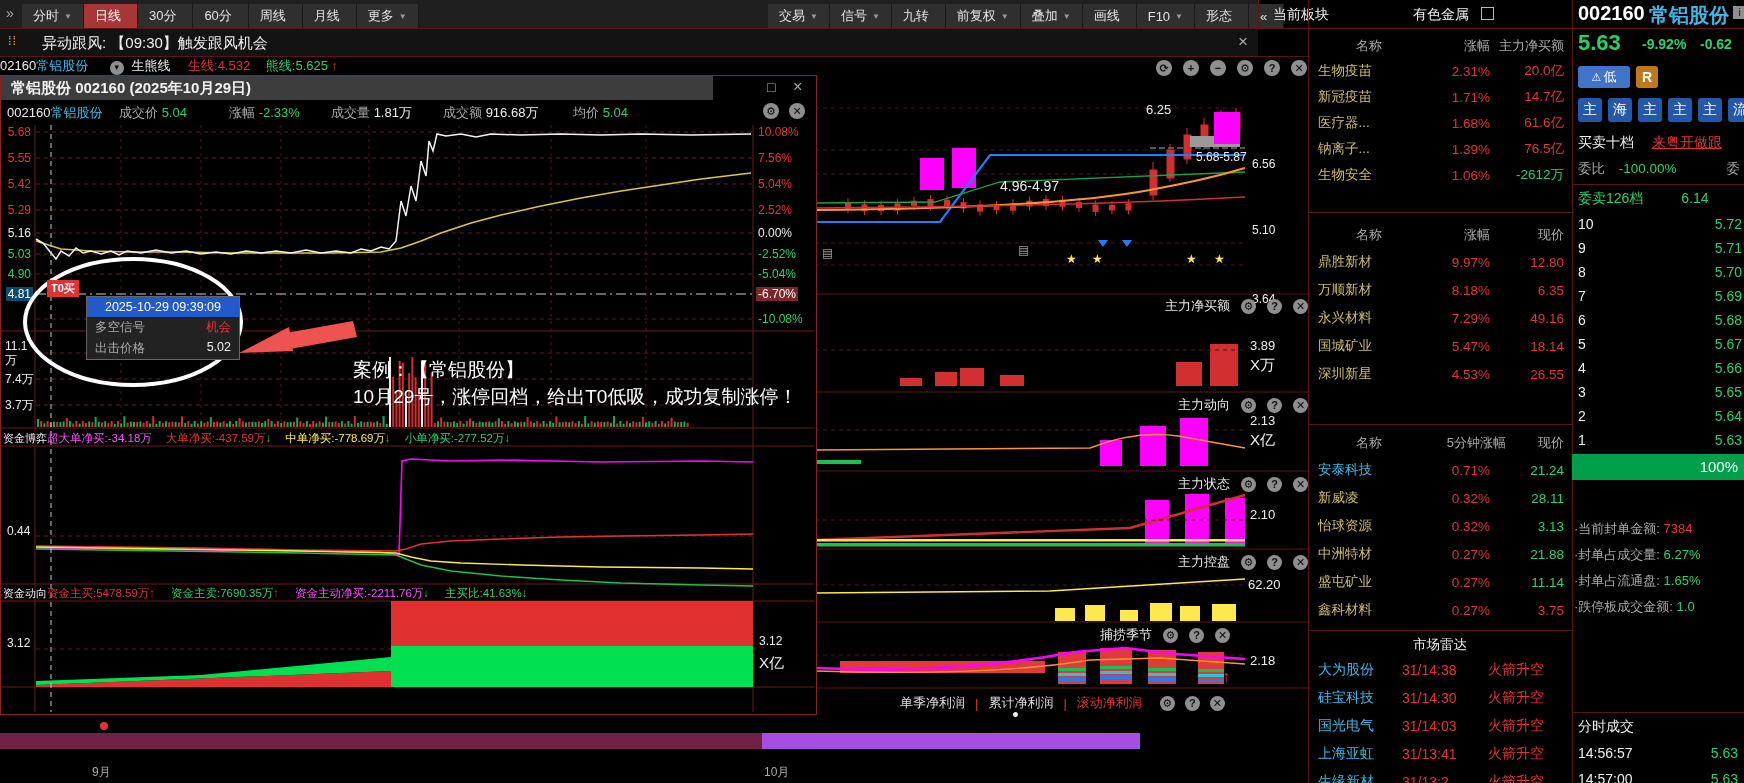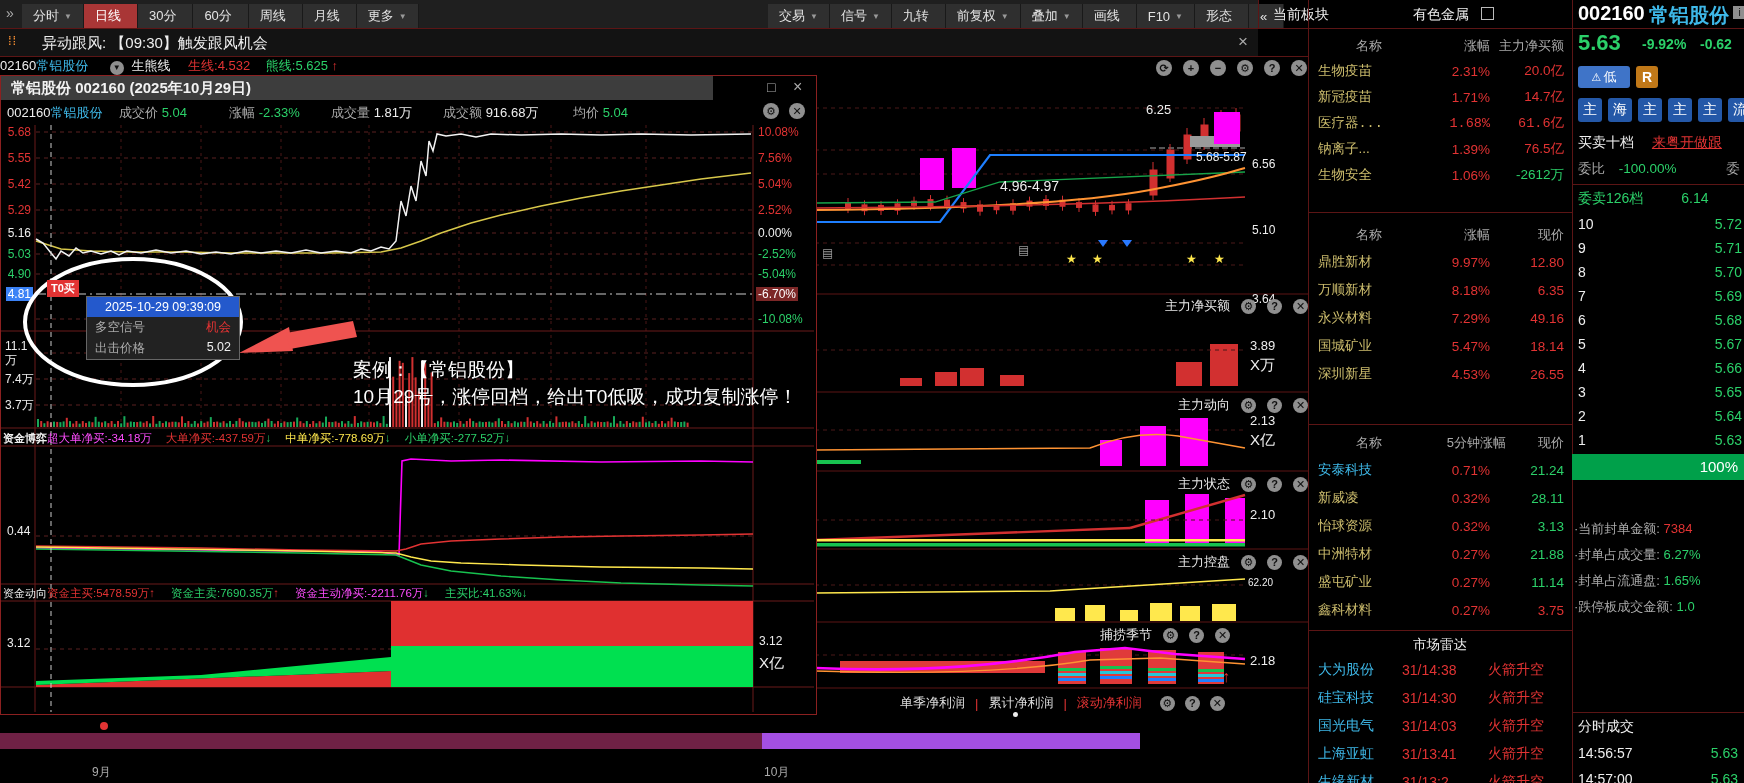--- a/index.html
+++ b/index.html
@@ -343,21 +343,21 @@
   <span class="circ" style="width:15px;height:15px;">✕</span>
 </div>
 <span class="abs wh" style="left:1250px;top:507px;font-size:13px;">2.10</span>
 
 <div class="abs" style="left:1100px;top:553px;width:208px;display:flex;justify-content:flex-end;gap:11px;align-items:center;">
   <span class="ptitle">主力控盘</span>
   <span class="circ" style="width:15px;height:15px;">⚙</span>
   <span class="circ" style="width:15px;height:15px;">?</span>
   <span class="circ" style="width:15px;height:15px;">✕</span>
 </div>
-<span class="abs wh" style="left:1248px;top:577px;font-size:10px;">62.20</span>
+<span class="abs wh" style="left:1248px;top:577px;font-size:13px;">62.20</span>
 
 <div class="abs" style="left:1100px;top:626px;width:208px;display:flex;justify-content:flex-start;gap:11px;align-items:center;">
   <span class="ptitle">捕捞季节</span>
   <span class="circ" style="width:15px;height:15px;">⚙</span>
   <span class="circ" style="width:15px;height:15px;">?</span>
   <span class="circ" style="width:15px;height:15px;">✕</span>
 </div>
 <span class="abs wh" style="left:1250px;top:653px;font-size:13px;">2.18</span>
 <span class="abs red" style="left:1222px;top:668px;font-size:16px;font-weight:bold;">↑</span>
 
@@ -662,21 +662,21 @@
   </svg>
 
   <div class="abs" style="left:0;top:-75px;width:34px;height:700px;text-align:right;">
       <span class="tick" style="right: 2px; left: auto; color: rgb(226, 51, 51); top: 131px;">5.68</span>
       <span class="tick" style="right: 2px; left: auto; color: rgb(226, 51, 51); top: 157px;">5.55</span>
       <span class="tick" style="right: 2px; left: auto; color: rgb(226, 51, 51); top: 183px;">5.42</span>
       <span class="tick" style="right: 2px; left: auto; color: rgb(226, 51, 51); top: 209px;">5.29</span>
       <span class="tick" style="right: 2px; left: auto; color: rgb(238, 238, 238); top: 232px;">5.16</span>
       <span class="tick" style="right: 2px; left: auto; color: rgb(43, 208, 105); top: 253px;">5.03</span>
       <span class="tick" style="right: 2px; left: auto; color: rgb(43, 208, 105); top: 273px;">4.90</span>
-      <span class="tick" style="right: 2px; left: auto; background: #3b82f6; color: rgb(255, 255, 255); top: 293px;">4.81</span>
+      <span class="tick" style="right: 2px; left: auto; background: #0c4a6e; color: rgb(255, 255, 255); top: 293px;">4.81</span>
     </div>
   <div class="abs" style="left:755px;top:-75px;width:58px;height:700px;">
       <span class="tick" style="color: rgb(226, 51, 51); top: 131px;">10.08%</span>
       <span class="tick" style="color: rgb(226, 51, 51); top: 157px;">7.56%</span>
       <span class="tick" style="color: rgb(226, 51, 51); top: 183px;">5.04%</span>
       <span class="tick" style="color: rgb(226, 51, 51); top: 209px;">2.52%</span>
       <span class="tick" style="color: rgb(238, 238, 238); top: 232px;">0.00%</span>
       <span class="tick" style="color: rgb(43, 208, 105); top: 253px;">-2.52%</span>
       <span class="tick" style="color: rgb(43, 208, 105); top: 273px;">-5.04%</span>
       <span class="tick" style="background: rgb(124, 39, 39); color: rgb(255, 255, 255); top: 293px;">-6.70%</span>
@@ -707,21 +707,21 @@
     <ellipse cx="132" cy="321" rx="108" ry="63" fill="none" stroke="#fff" stroke-width="4"></ellipse>
     <polygon points="238,352 288,326 292,350" fill="#ef5350"></polygon>
     <polygon points="285,332 352,320 356,336 289,348" fill="#ef5350"></polygon>
   </svg>
   <div class="abs" style="left:352px;top:280px;z-index:7;color:#fff;font-size:19px;line-height:27px;white-space:nowrap;">
     <div>案例：【常铝股份】</div>
     <div>10月29号，涨停回档，给出T0低吸，成功复制涨停！</div>
   </div>
 
   <div class="abs" style="left:0;top:354px;width:813px;height:16px;white-space:nowrap;">
-    <span class="abs wh fitem" style="left:2px;top:1px;font-size:11px;font-weight:bold;">资金博弈</span>
+    <span class="abs wh fitem" style="left:2px;top:1px;font-size:11px;">资金博弈</span>
     <span class="abs" style="left:46px;top:1px;display:flex;gap:14px;">
         <span class="fitem" style="color: rgb(255, 77, 255);"><span>超大单净买:-34.18万</span><span style="font-weight:bold;"></span></span>
         <span class="fitem" style="color: rgb(226, 51, 51);"><span>大单净买:-437.59万</span><span style="font-weight: bold; color: rgb(43, 208, 105);">↓</span></span>
         <span class="fitem" style="color: rgb(255, 232, 77);"><span>中单净买:-778.69万</span><span style="font-weight: bold; color: rgb(43, 208, 105);">↓</span></span>
         <span class="fitem" style="color: rgb(43, 208, 105);"><span>小单净买:-277.52万</span><span style="font-weight: bold; color: rgb(43, 208, 105);">↓</span></span>
       </span>
   </div>
   <span class="abs wh" style="left:6px;top:448px;font-size:12px;">0.44</span>
 
   <div class="abs" style="left:0;top:509px;width:813px;height:16px;white-space:nowrap;">
@@ -752,21 +752,21 @@
       <div class="trow" style="height:26px;">
       <span class="tn kh">生物疫苗</span>
         <span class="tc red">2.31%</span>
         <span class="tv red">20.0亿</span>
     </div>
       <div class="trow" style="height:26px;">
       <span class="tn kh">新冠疫苗</span>
         <span class="tc red">1.71%</span>
         <span class="tv red">14.7亿</span>
     </div>
-      <div class="trow" style="height:26px;font-family:Liberation Mono, monospace;">
+      <div class="trow" style="height:26px;">
       <span class="tn kh">医疗器...</span>
         <span class="tc red">1.68%</span>
         <span class="tv red">61.6亿</span>
     </div>
       <div class="trow" style="height:26px;">
       <span class="tn kh">钠离子...</span>
         <span class="tc red">1.39%</span>
         <span class="tv red">76.5亿</span>
     </div>
       <div class="trow" style="height:26px;">

